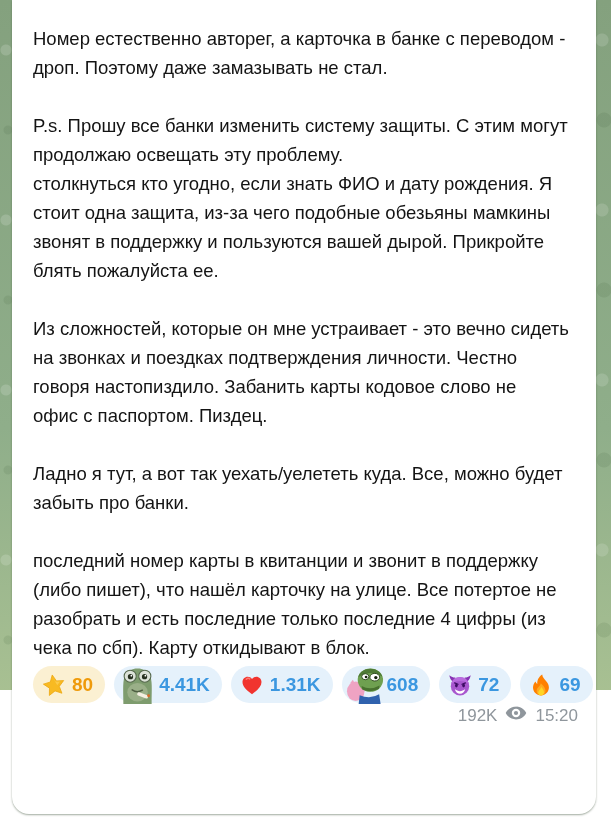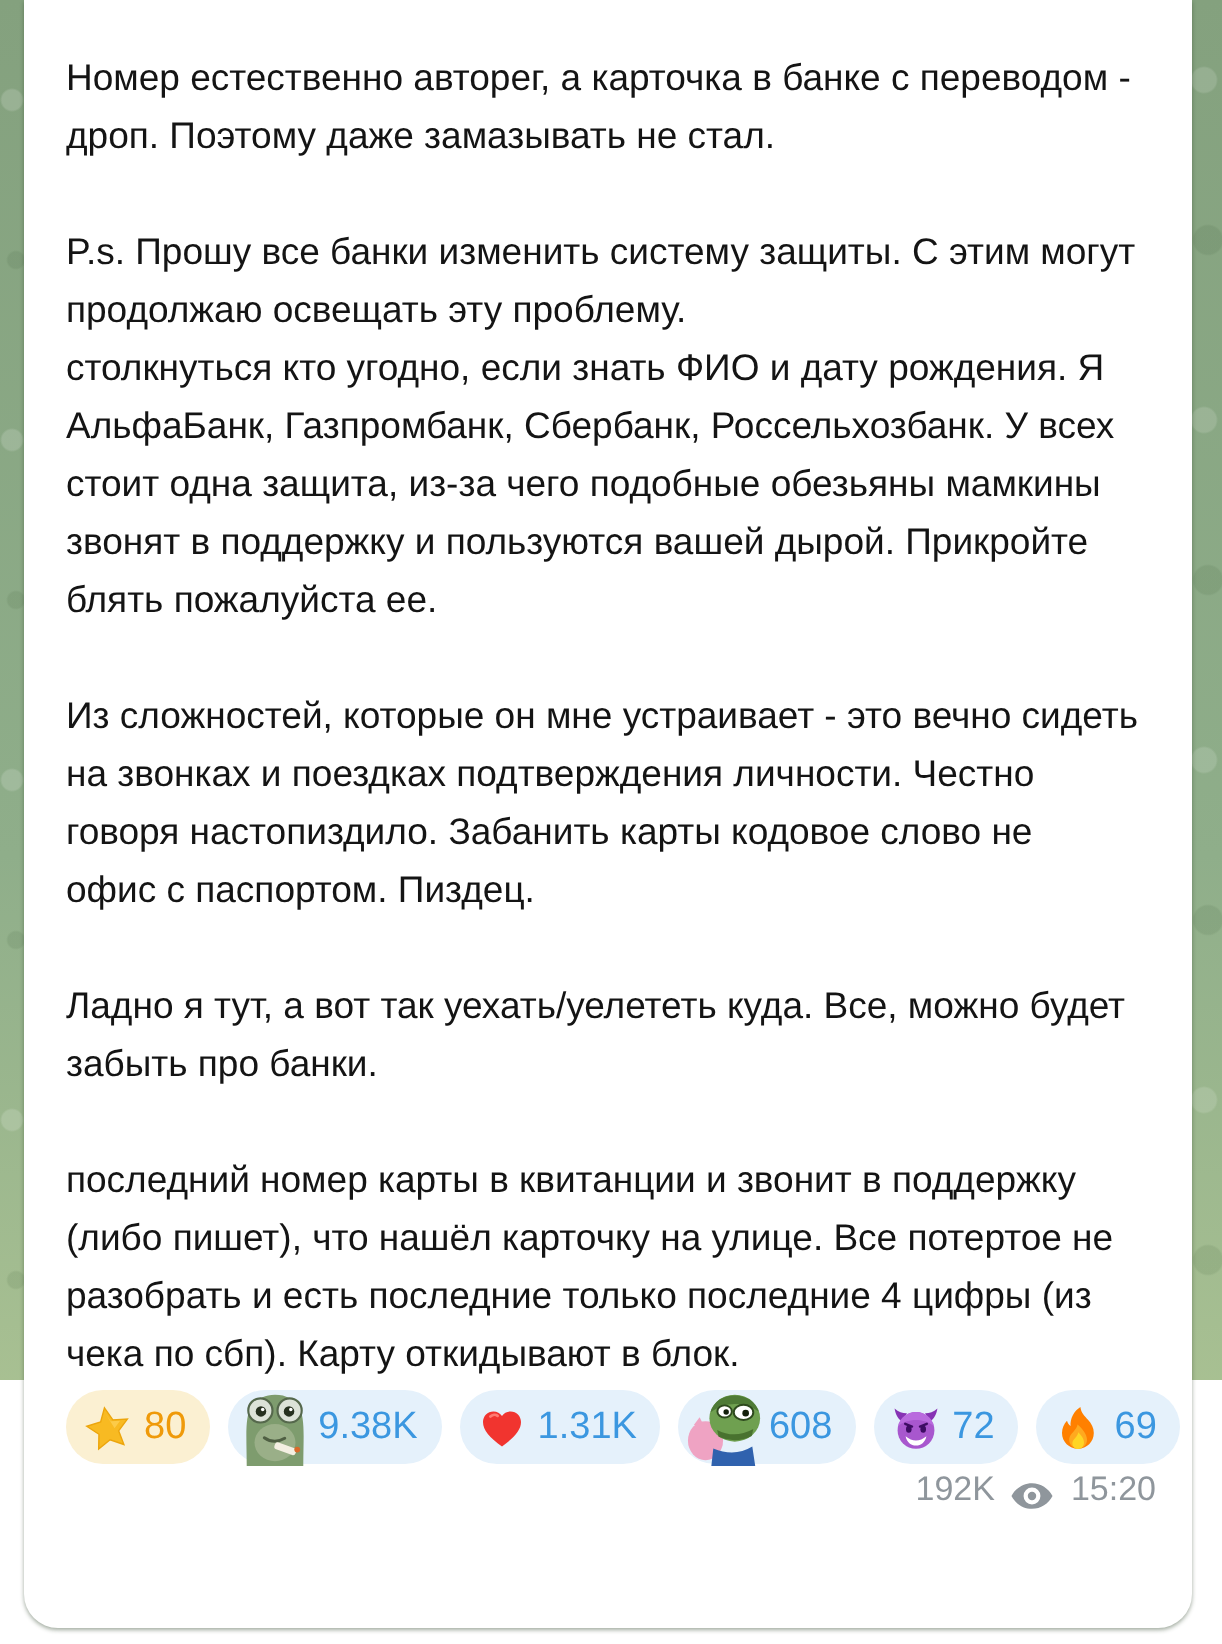--- a/index.html
+++ b/index.html
@@ -28,28 +28,28 @@
     padding:24px 18px 0 21px;overflow:hidden;
   }
   .msg-text{font-size:18.5px;line-height:29px;color:var(--msg-text);}
   .msg-line{white-space:nowrap;}
   .blank-line{height:29px;}
   .reactions{display:flex;align-items:center;gap:9px;margin-top:4px;height:37px;}
   .pill{
     display:inline-flex;align-items:center;gap:6px;height:37px;border:none;
     border-radius:19px;padding:0 12px 0 9px;cursor:pointer;
     font-family:"Liberation Sans","DejaVu Sans",sans-serif;
-    font-size:19px;font-weight:400;
+    font-size:19px;font-weight:700;
     background:var(--reaction-bg);color:var(--reaction-text);
   }
   .pill.paid{background:var(--paid-bg);color:var(--paid-text);}
   .pill .emoji{width:24px;height:24px;display:block;flex:none;}
   .pill .emoji.custom{width:39px;height:39px;margin:-6px -4px -6px -5px;}
   .meta{
-    display:flex;justify-content:flex-end;align-items:flex-end;gap:8px;
+    display:flex;justify-content:flex-end;align-items:flex-start;gap:8px;
     margin-top:3px;color:var(--meta-text);font-size:17px;
   }
   .meta .eye-wrap{display:flex;align-items:center;}
   .defs{position:absolute;width:0;height:0;overflow:hidden;}
 </style>
 </head>
 <body>
 
 <svg class="defs" xmlns="http://www.w3.org/2000/svg">
   <symbol id="star-icon" viewBox="0 0 24 24">
@@ -108,21 +108,20 @@
 
 <div class="chat-bg">
   <div class="bubble">
     <div class="msg-text">
         <div class="msg-line">Номер естественно авторег, а карточка в банке с переводом -</div>
         <div class="msg-line">дроп. Поэтому даже замазывать не стал.</div>
         <div class="blank-line"></div>
         <div class="msg-line">P.s. Прошу все банки изменить систему защиты. С этим могут</div>
         <div class="msg-line">продолжаю освещать эту проблему.</div>
         <div class="msg-line">столкнуться кто угодно, если знать ФИО и дату рождения. Я</div>
-        <div class="msg-line">АльфаБанк, Газпромбанк, Сбербанк, Россельхозбанк. У всех</div>
         <div class="msg-line">стоит одна защита, из-за чего подобные обезьяны мамкины</div>
         <div class="msg-line">звонят в поддержку и пользуются вашей дырой. Прикройте</div>
         <div class="msg-line">блять пожалуйста ее.</div>
         <div class="blank-line"></div>
         <div class="msg-line">Из сложностей, которые он мне устраивает - это вечно сидеть</div>
         <div class="msg-line">на звонках и поездках подтверждения личности. Честно</div>
         <div class="msg-line">говоря настопиздило. Забанить карты кодовое слово не</div>
         <div class="msg-line">офис с паспортом. Пиздец.</div>
         <div class="blank-line"></div>
         <div class="msg-line">Ладно я тут, а вот так уехать/уелететь куда. Все, можно будет</div>
@@ -137,21 +136,21 @@
         <button class="pill paid">
           <svg class="emoji">
             <use href="#star-icon" xlink:href="#star-icon"></use>
           </svg>
           <span>80</span>
         </button>
         <button class="pill">
           <svg class="emoji custom">
             <use href="#toad-emoji-icon" xlink:href="#toad-emoji-icon"></use>
           </svg>
-          <span>9.38K</span>
+          <span>4.41K</span>
         </button>
         <button class="pill">
           <svg class="emoji">
             <use href="#heart-icon" xlink:href="#heart-icon"></use>
           </svg>
           <span>1.31K</span>
         </button>
         <button class="pill">
           <svg class="emoji custom">
             <use href="#pepe-emoji-icon" xlink:href="#pepe-emoji-icon"></use>

